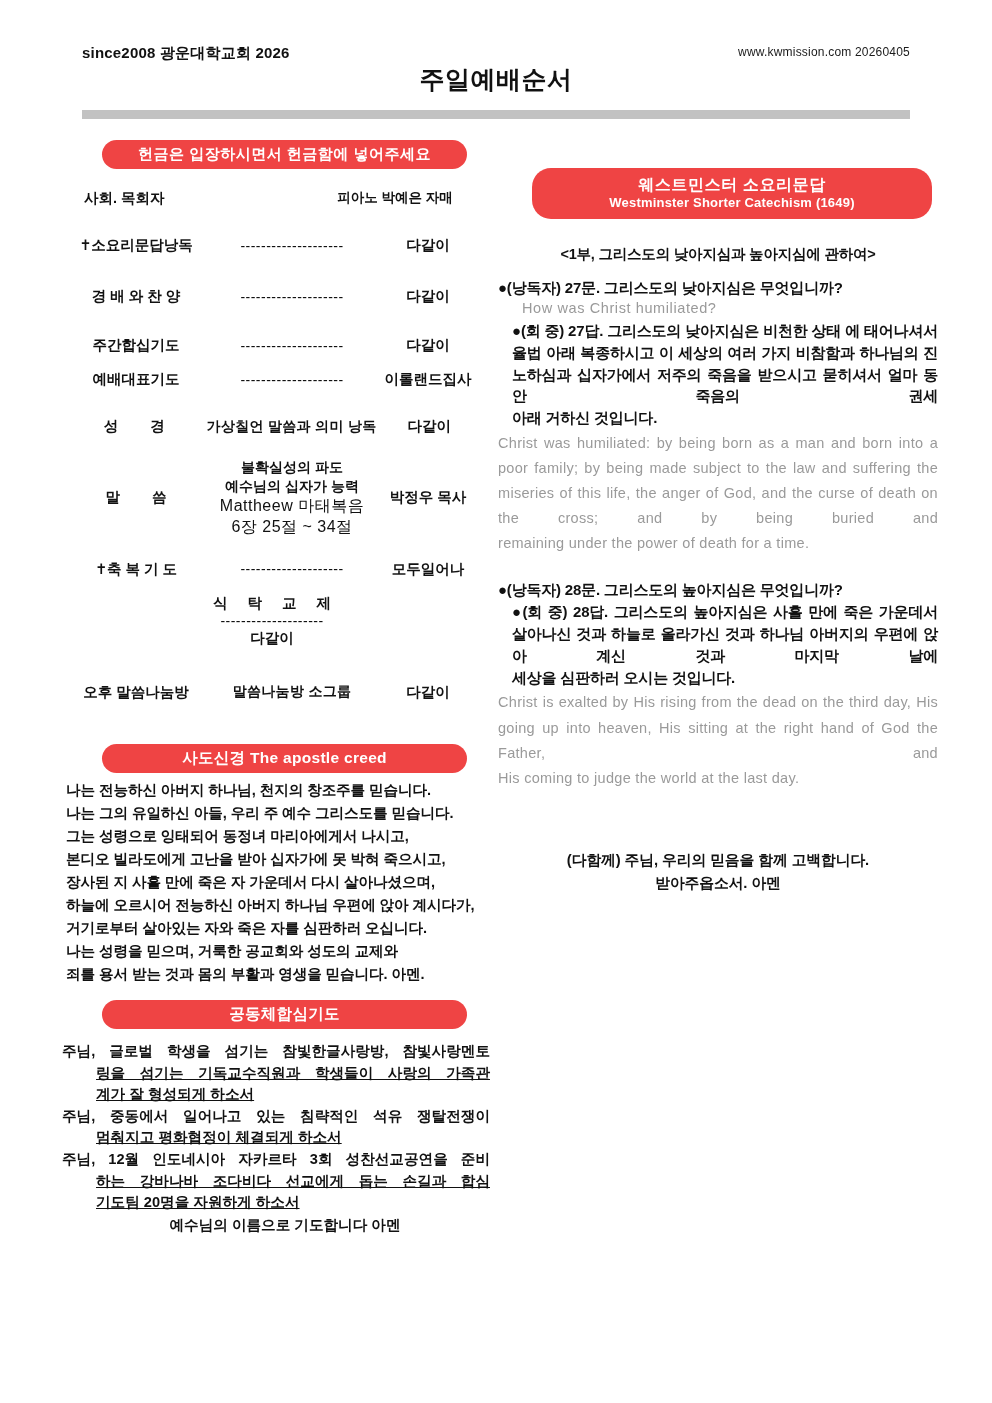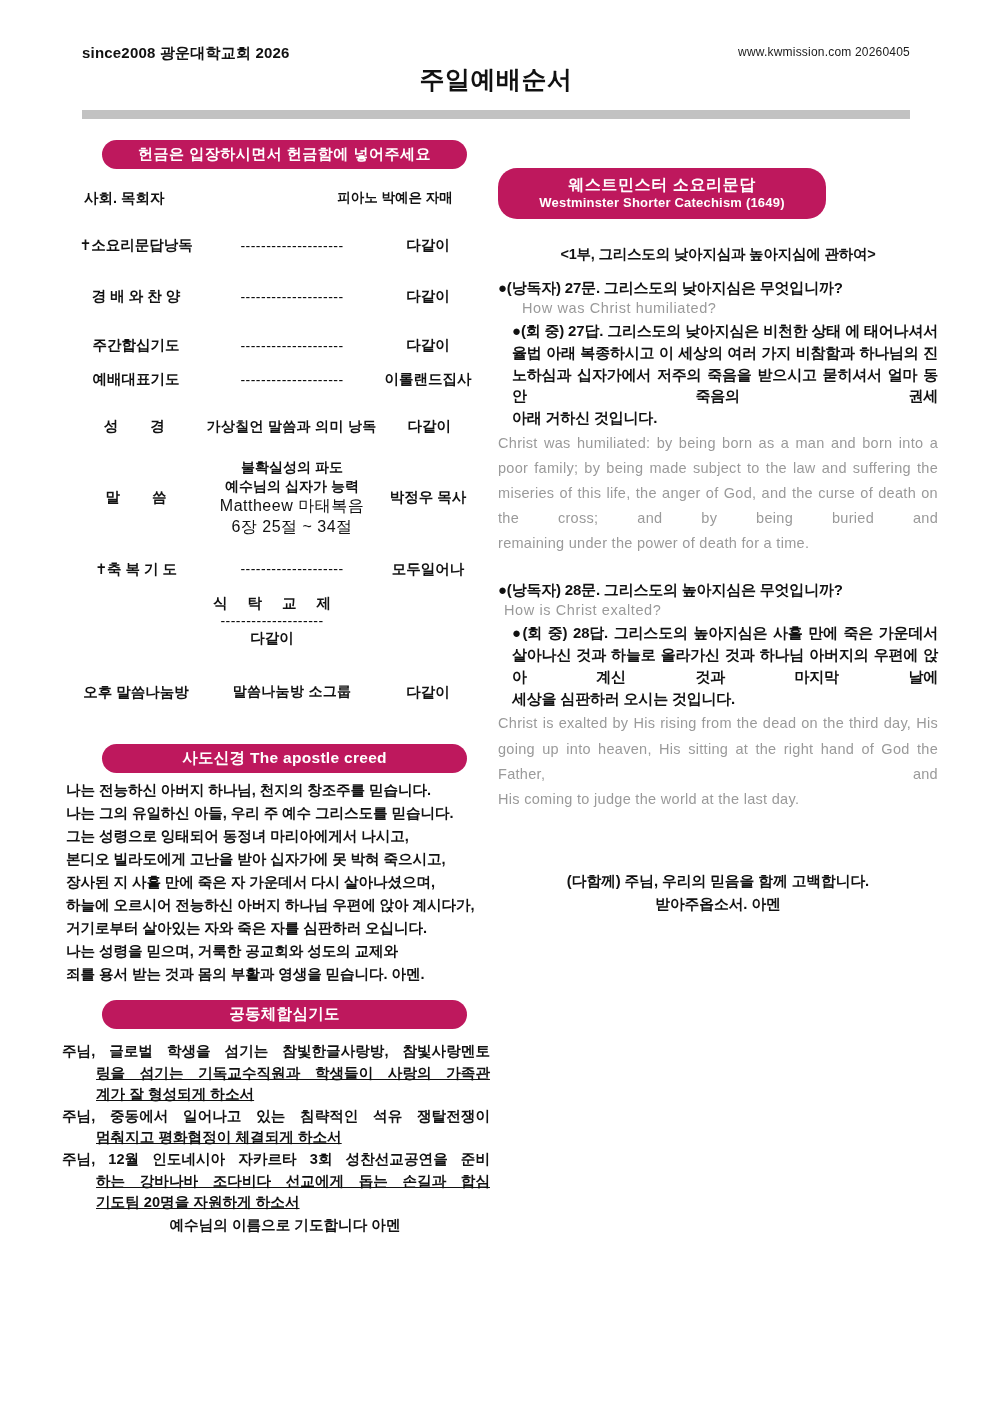--- a/index.html
+++ b/index.html
@@ -65,21 +65,21 @@
   }
   .col-right {
     position: absolute;
     left: 498px;
     top: 168px;
     width: 440px;
   }
 
   
   .pill {
-    background: #be185d;
+    background: #ef4444;
     color: #ffffff;
     border-radius: 16px;
     text-align: center;
     padding: 5px 14px 6px;
     font-weight: 700;
     line-height: 1.2;
   }
   .pill-offering {
     margin-left: 40px;
     width: 365px;
@@ -92,21 +92,22 @@
     font-size: 15.5px;
     letter-spacing: 0.3px;
   }
   .pill-prayer {
     margin-left: 40px;
     width: 365px;
     font-size: 15.5px;
     letter-spacing: 0.3px;
   }
   .pill-catechism {
-    width: 328px;
+    width: 400px;
+    margin-left: 34px;
     padding: 7px 10px 8px;
     border-radius: 19px;
   }
   .pill-catechism .kline {
     font-size: 16px;
     font-weight: 700;
     letter-spacing: 0.6px;
   }
   .pill-catechism .eline {
     font-size: 13px;
@@ -437,21 +438,20 @@
       <span class="lastline">아래 거하신 것입니다.</span>
     </div>
     <div class="a-eng">
       <span>Christ was humiliated: by being born as a man and born into a poor family; by being made subject to the law and suffering the miseries of this life, the anger of God, and the curse of death on the cross; and by being buried and</span>
       <span class="lastline">remaining under the power of death for a time.</span>
     </div>
   </div>
 
   <div class="qa-block" style="margin-top:24px;">
     <div class="q-kor">●(낭독자) 28문. 그리스도의 높아지심은 무엇입니까?</div>
-    <div class="q-eng" style="padding-left:6px;">How is Christ exalted?</div>
     <div class="a-kor">
       <span>●(회   중) 28답. 그리스도의 높아지심은 사흘 만에</span>
       <span>죽은 가운데서 살아나신 것과 하늘로 올라가신 것과 하나님 아버지의 우편에 앉아 계신 것과 마지막 날에</span>
       <span class="lastline">세상을 심판하러 오시는 것입니다.</span>
     </div>
     <div class="a-eng">
       <span>Christ is exalted by His rising from the dead on the third day, His going up into heaven, His sitting at the right hand of God the Father, and</span>
       <span class="lastline">His coming to judge the world at the last day.</span>
     </div>
   </div>

